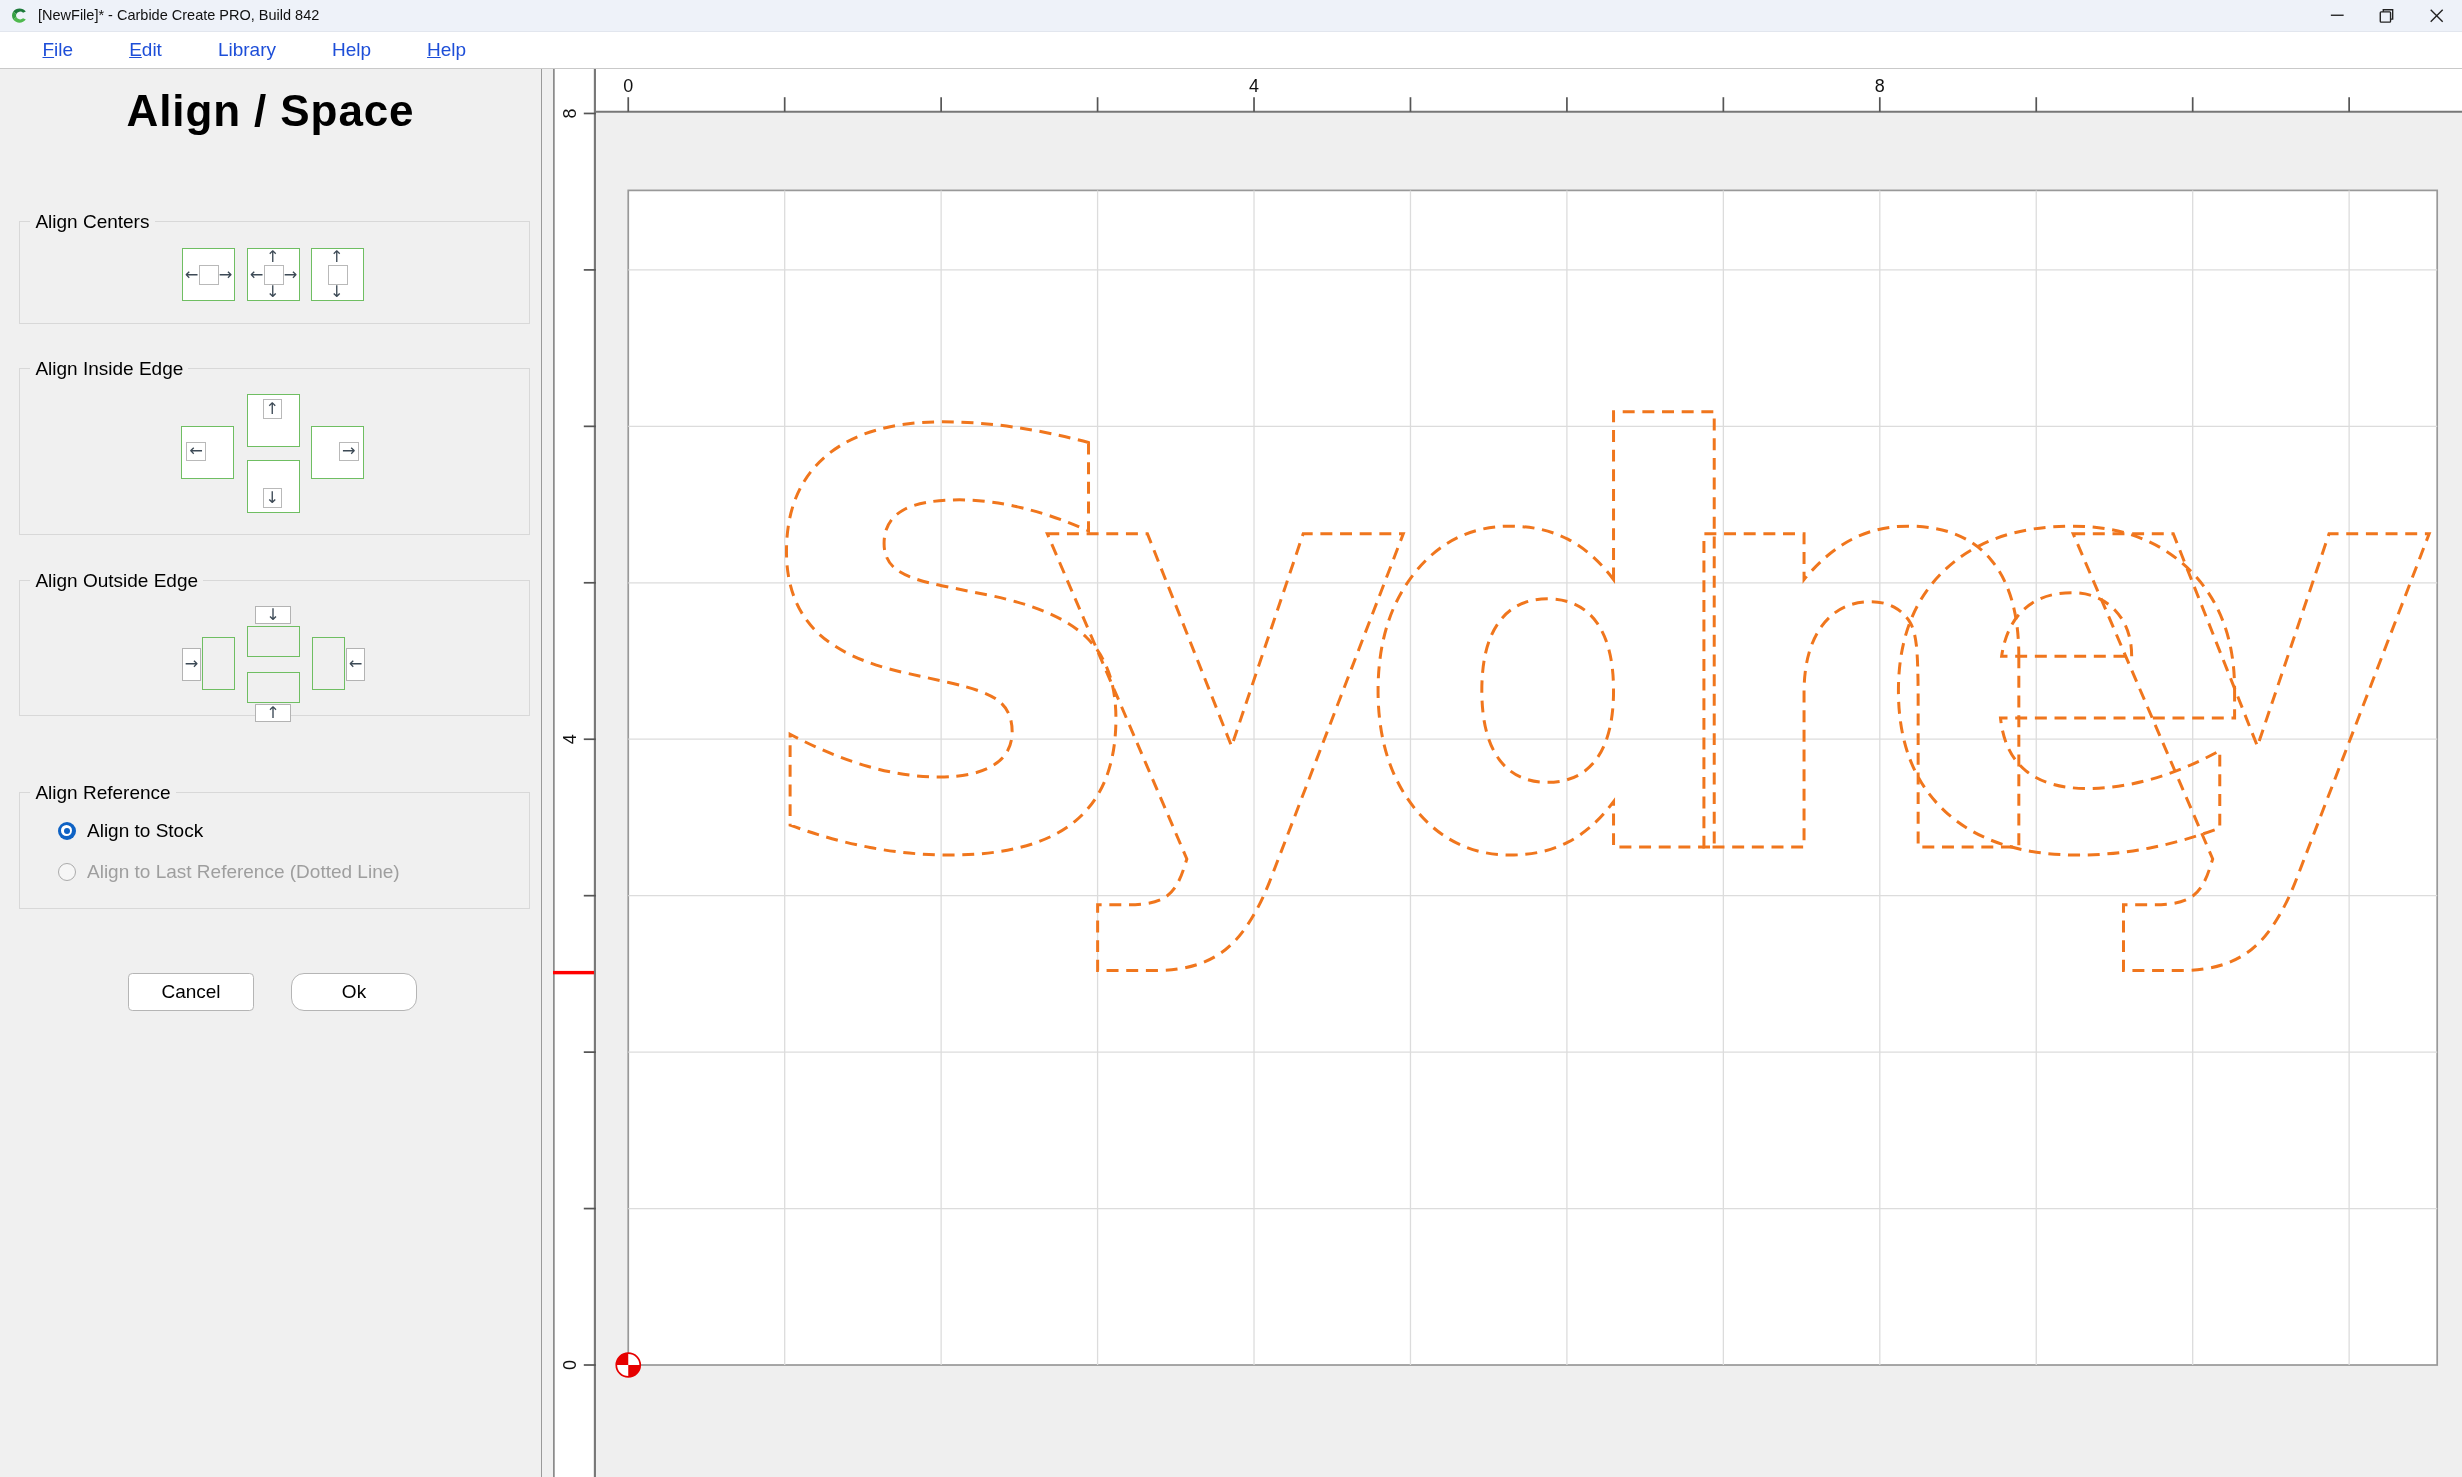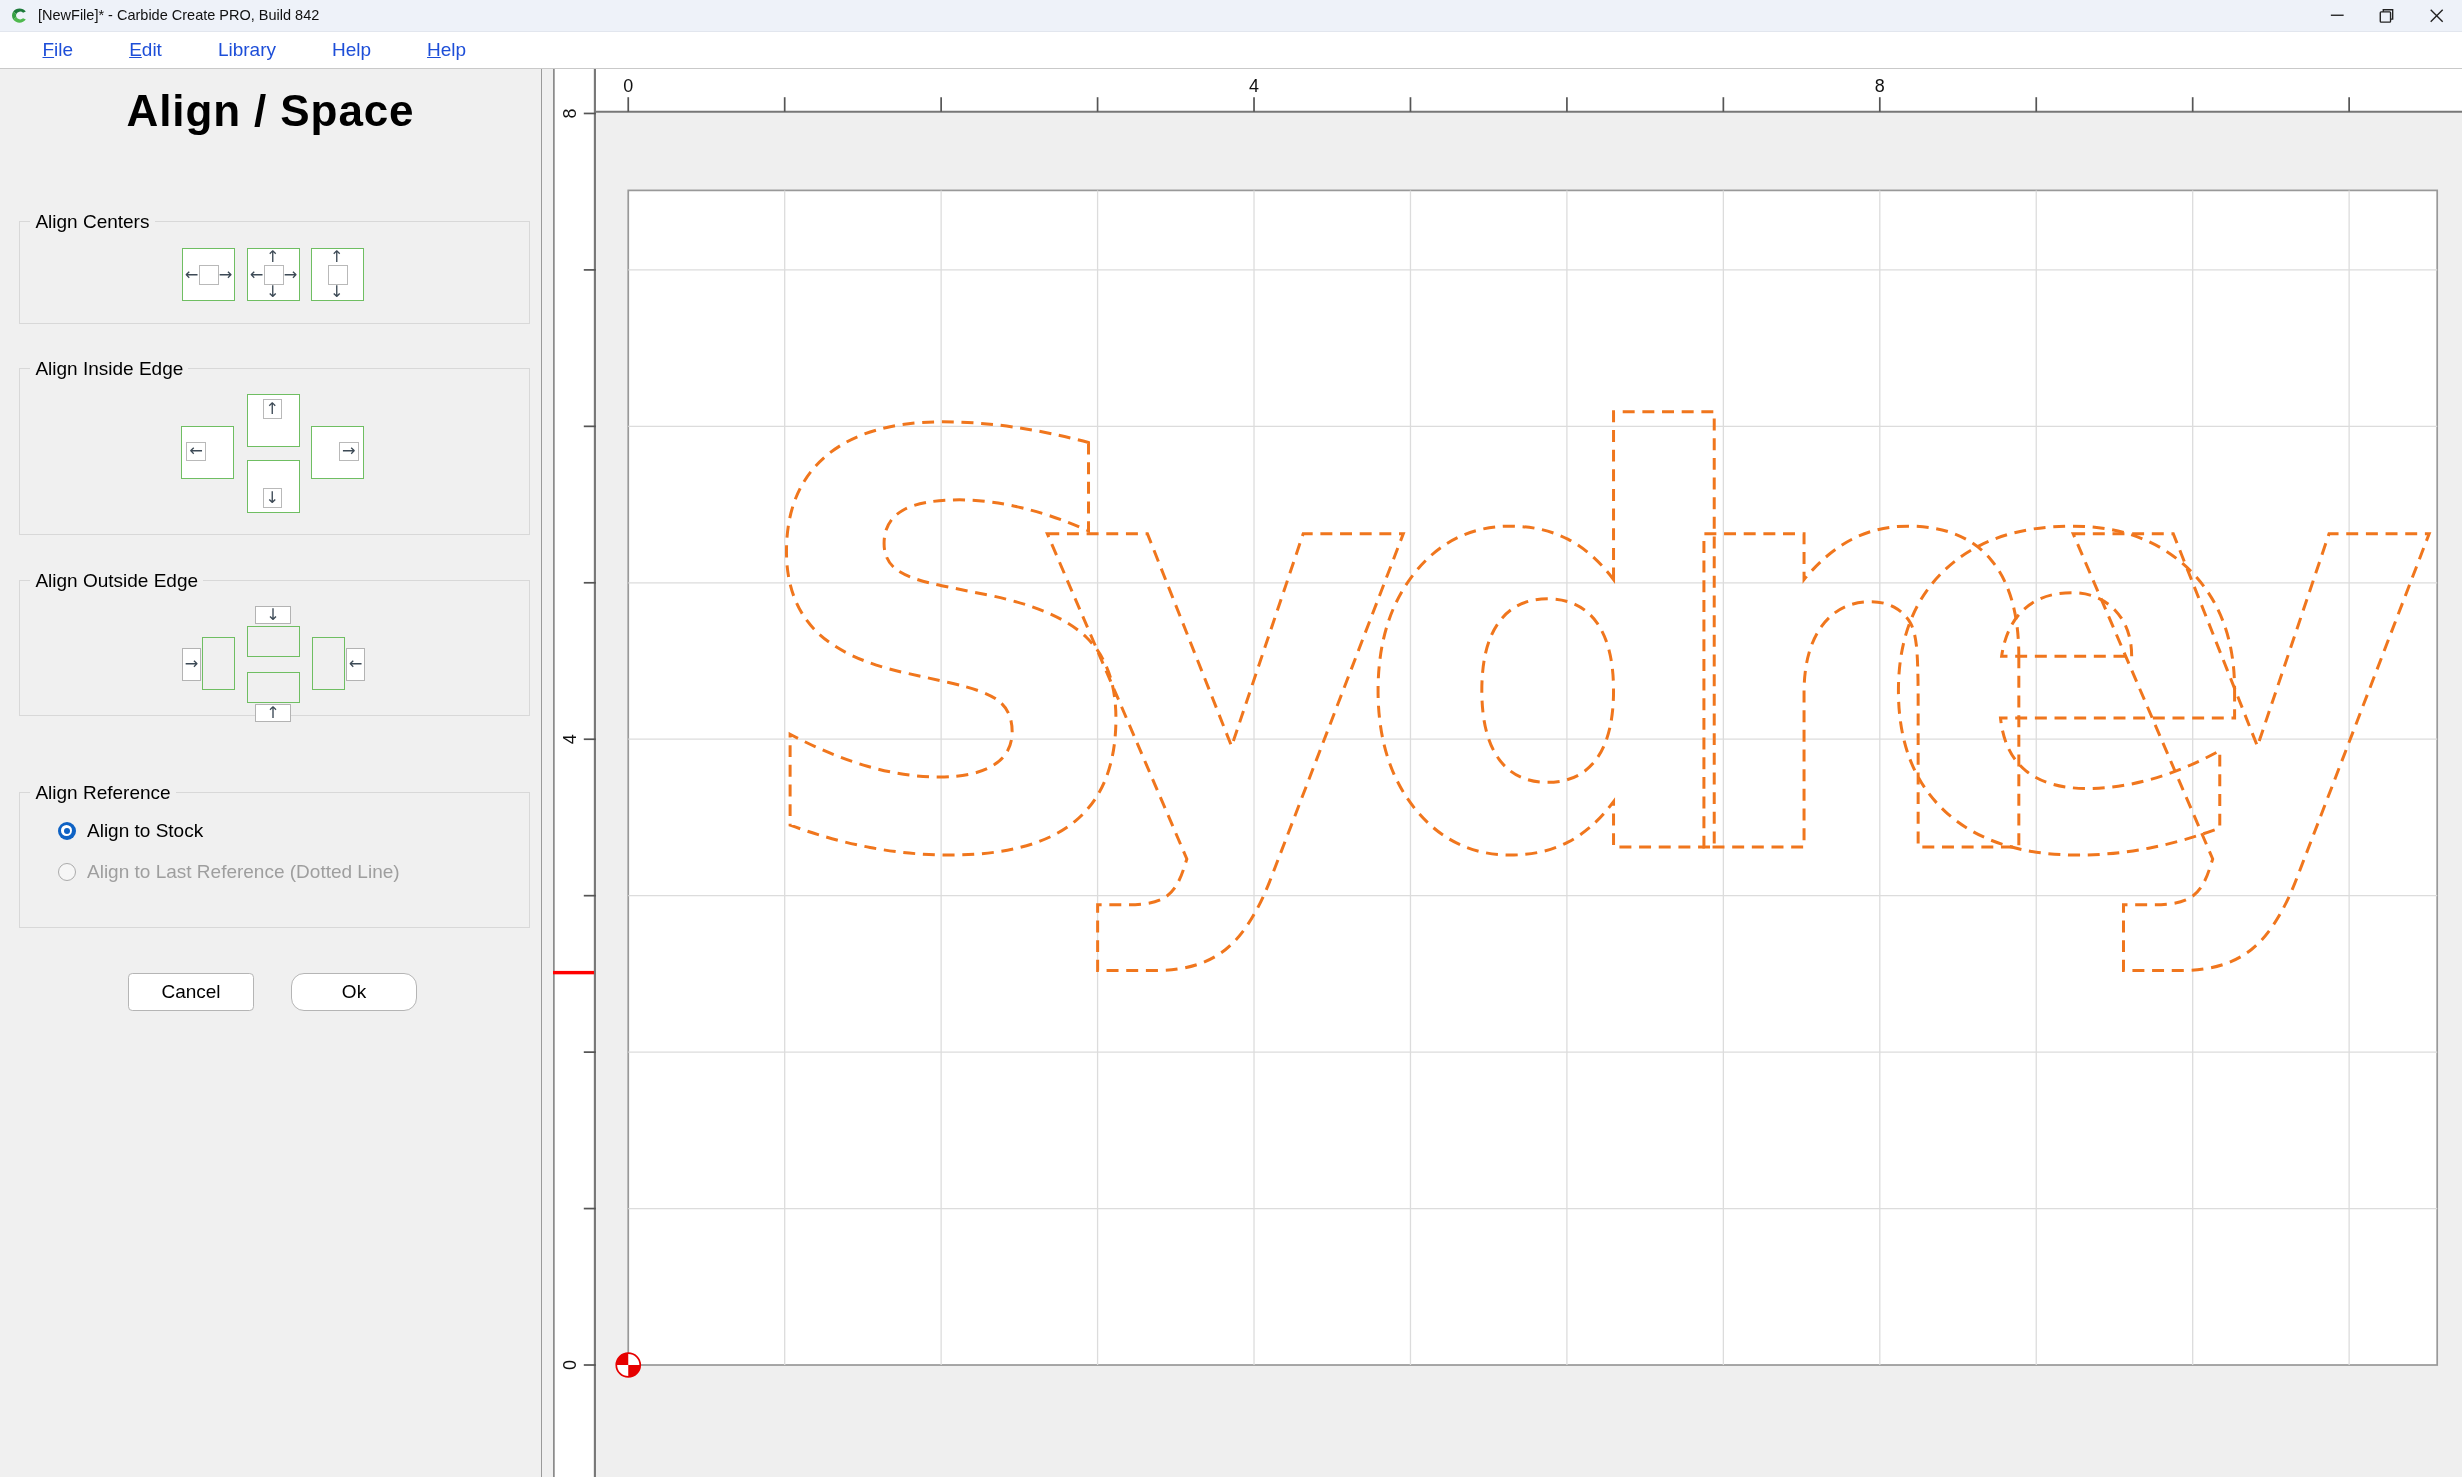--- a/index.html
+++ b/index.html
@@ -41,21 +41,21 @@
   .group-box{
     position:absolute;left:19px;width:511px;border:0.9px solid #d8d8d8;box-sizing:border-box;
   }
   .group-label{
     position:absolute;top:-11px;left:10.3px;background:#f0f0f0;padding:0 5.1px;
     font-size:19px;color:#000;white-space:nowrap;
   }
   .gb-centers{top:152px;height:103px;}
   .gb-inside{top:299px;height:167px;}
   .gb-outside{top:511px;height:136px;}
-  .gb-reference{top:723px;height:136px;}
+  .gb-reference{top:723px;height:117px;}
   .align-btn{
     position:absolute;width:53px;height:53px;background:#ffffff;
     border:1.7px solid #6fbe62;box-sizing:border-box;cursor:pointer;
   }
   .mini-sq{
     position:absolute;width:19.7px;height:19.7px;background:#ffffff;border:1.7px solid #b9b9b9;
     box-sizing:border-box;display:flex;align-items:center;justify-content:center;
   }
   .arrow{
     position:absolute;font-family:"DejaVu Sans",sans-serif;font-size:16.2px;color:#3d4a56;

